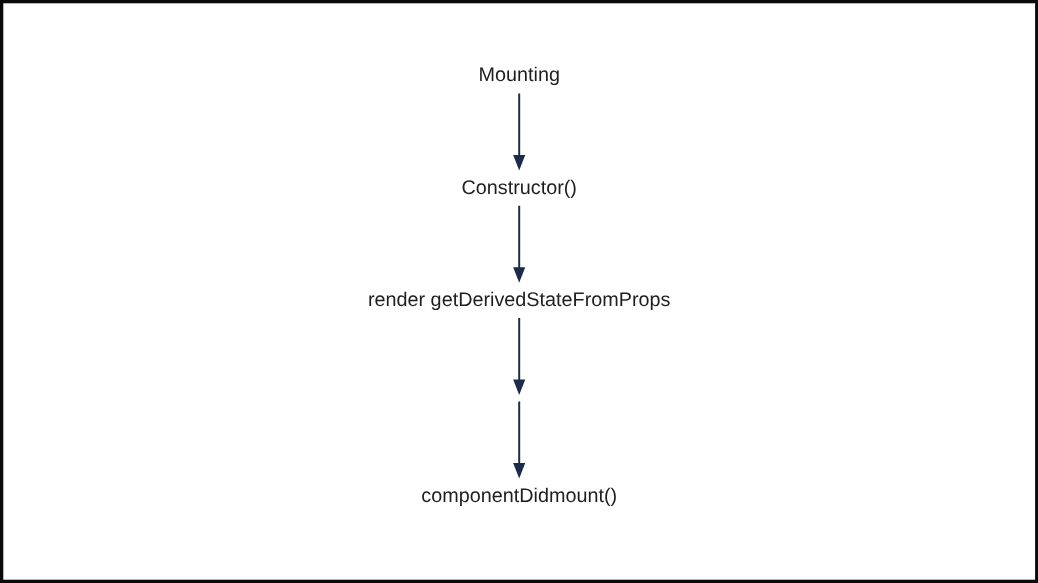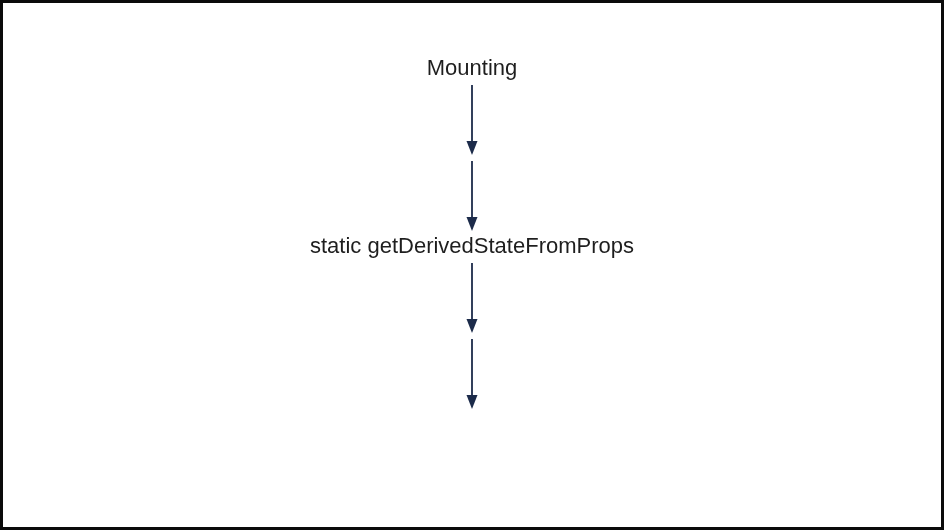--- a/index.html
+++ b/index.html
@@ -25,21 +25,21 @@
   .flow {
     width: 100%;
     padding-top: 52px;
     display: flex;
     flex-direction: column;
     align-items: center;
   }
   .node {
     height: 26px;
     line-height: 26px;
-    font-size: 22px;
+    font-size: 18px;
     color: var(--text);
     white-space: nowrap;
     text-align: center;
   }
   .arrow {
     width: 16px;
     height: 76px;
     display: block;
   }
   .arrow line {
@@ -56,34 +56,36 @@
 <div class="canvas">
   <div class="flow">
 
     <div class="node">Mounting</div>
 
     <svg class="arrow" viewBox="0 0 16 76" xmlns="http://www.w3.org/2000/svg">
       <line x1="8" y1="4" x2="8" y2="61"></line>
       <polygon points="8,74 2.5,60 13.5,60"></polygon>
     </svg>
 
+    <div class="node">Constructor()</div>
 
     <svg class="arrow" viewBox="0 0 16 76" xmlns="http://www.w3.org/2000/svg">
       <line x1="8" y1="4" x2="8" y2="61"></line>
       <polygon points="8,74 2.5,60 13.5,60"></polygon>
     </svg>
 
-    <div class="node">static getDerivedStateFromProps</div>
+    <div class="node">render getDerivedStateFromProps</div>
 
     <svg class="arrow" viewBox="0 0 16 76" xmlns="http://www.w3.org/2000/svg">
       <line x1="8" y1="4" x2="8" y2="61"></line>
       <polygon points="8,74 2.5,60 13.5,60"></polygon>
     </svg>
 
 
     <svg class="arrow" viewBox="0 0 16 76" xmlns="http://www.w3.org/2000/svg">
       <line x1="8" y1="4" x2="8" y2="61"></line>
       <polygon points="8,74 2.5,60 13.5,60"></polygon>
     </svg>
 
+    <div class="node">componentDidmount()</div>
 
   </div>
 </div>
 
 </body></html>

